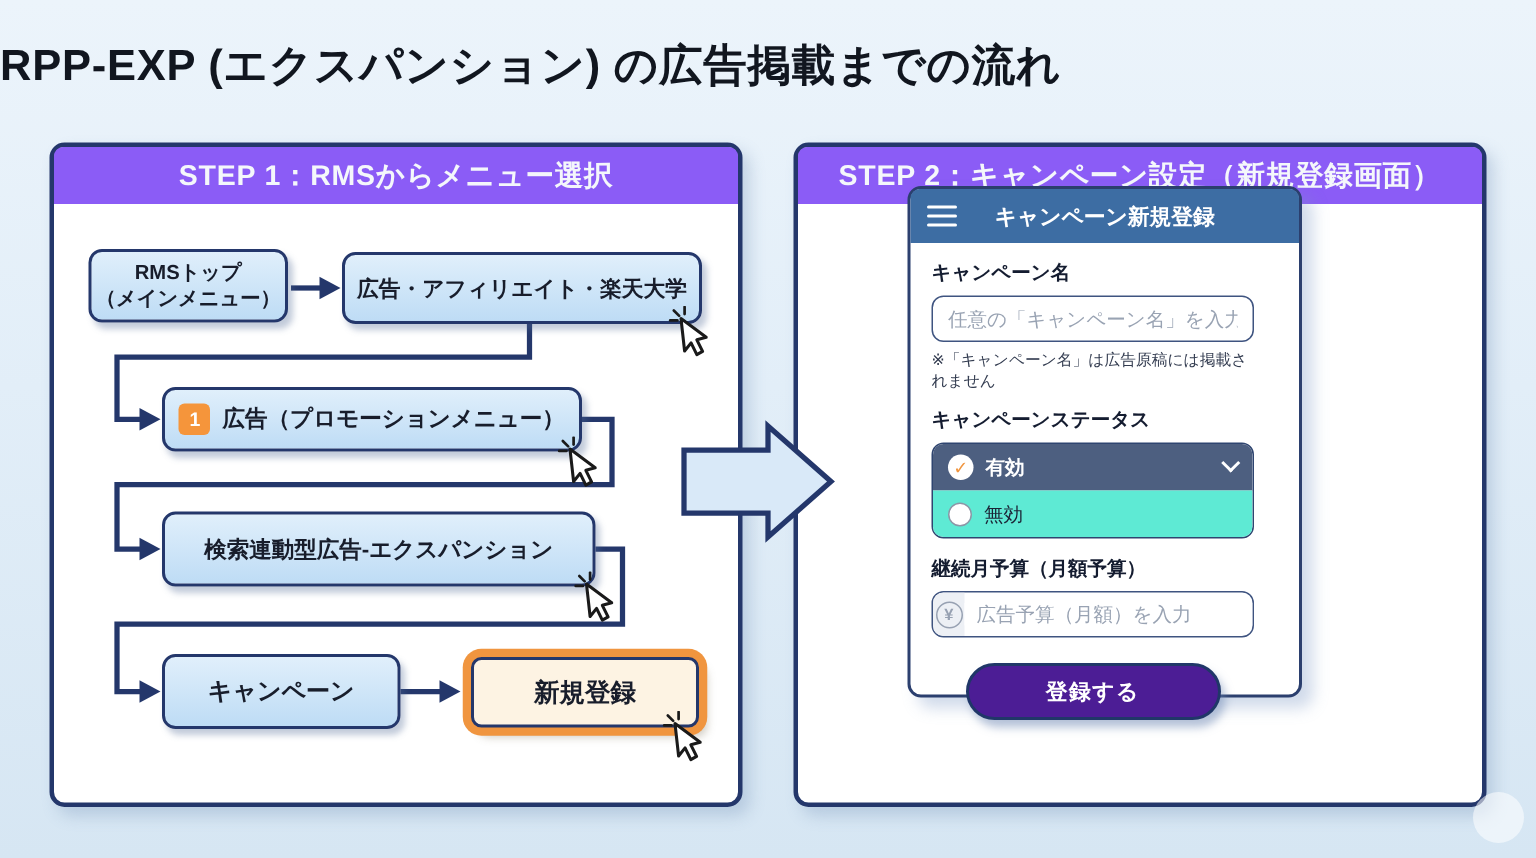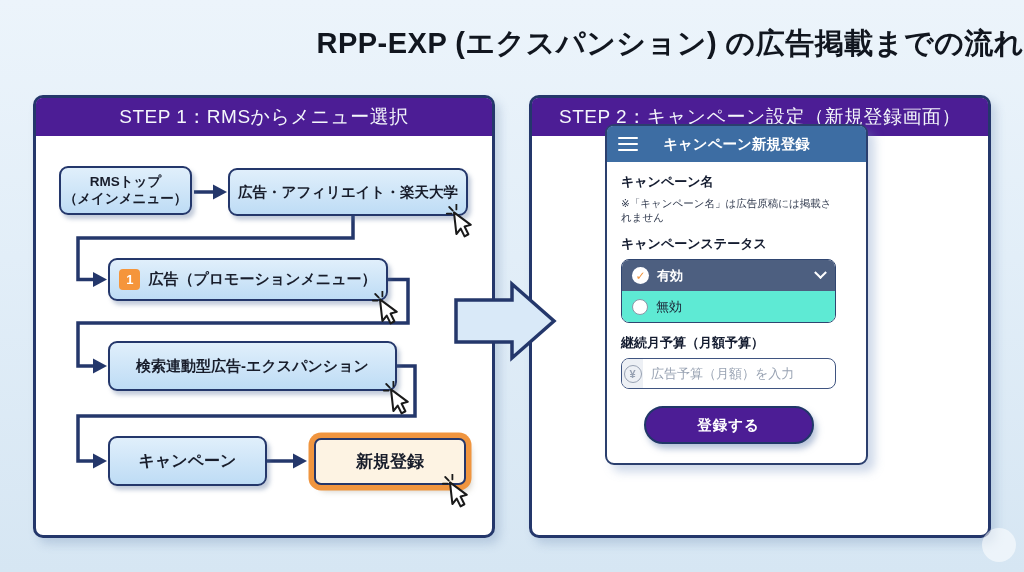--- a/index.html
+++ b/index.html
@@ -3,34 +3,34 @@
 <meta charset="utf-8">
 <style>
   * { margin:0; padding:0; box-sizing:border-box; }
   html,body { width:1024px; height:572px; }
   body {
     font-family:"Liberation Sans","DejaVu Sans",sans-serif;
     background:linear-gradient(180deg,#ecf4fb 0%,#e2eef8 45%,#d6e6f3 100%);
     position:relative; overflow:hidden;
   }
   .title {
-    position:absolute; top:24px; left:0; width:1024px; text-align:right;
+    position:absolute; top:24px; left:0; width:1024px; text-align:left;
     font-size:29px; font-weight:bold; color:#11161f; letter-spacing:.5px;
   }
   .panel {
     position:absolute; top:95px; width:462px; height:443px;
     background:#ffffff; border:3px solid #24376b; border-radius:10px;
     box-shadow:5px 6px 10px rgba(110,140,180,.3);
   }
   .panel.left { left:33px; }
   .panel.right { left:529px; width:462px; }
   .panel-header {
-    height:38px; background:#4c1d95; color:#f4f7fb;
-    display:flex; align-items:center; justify-content:center;
-    font-size:19px; font-weight:normal; border-radius:6px 6px 0 0;
+    height:38px; background:#8b5cf6; color:#f4f7fb;
+    display:flex; align-items:center; justify-content:center;
+    font-size:19px; font-weight:bold; border-radius:6px 6px 0 0;
     letter-spacing:.5px;
   }
   .flow-area { position:absolute; left:0; right:0; top:38px; bottom:0; }
   .flow-svg { position:absolute; inset:0; }
   .fbox {
     position:absolute;
     background:linear-gradient(180deg,#e0effb 0%,#bedcf5 100%);
     border:2.5px solid #24376b; border-radius:9px;
     display:flex; align-items:center; justify-content:center;
     font-weight:bold; color:#181d2b; text-align:center;
@@ -221,20 +221,21 @@
       <div class="hamburger">
         <div></div>
           <div></div>
           <div></div>
       </div>
       <div class="form-title">キャンペーン新規登録</div>
     </div>
 
     <div class="form-body">
       <div class="f-label">キャンペーン名</div>
+      <input class="t-input" type="text" placeholder="任意の「キャンペーン名」を入力" style="">
       <div class="f-note">※「キャンペーン名」は広告原稿には掲載されません</div>
 
       <div class="f-label">キャンペーンステータス</div>
       <div class="dropdown">
         <div class="dd-row selected">
           <span class="check-circle">✓</span>
           <span>有効</span>
           <span class="chevron"></span>
         </div>
         <div class="dd-row plain">

